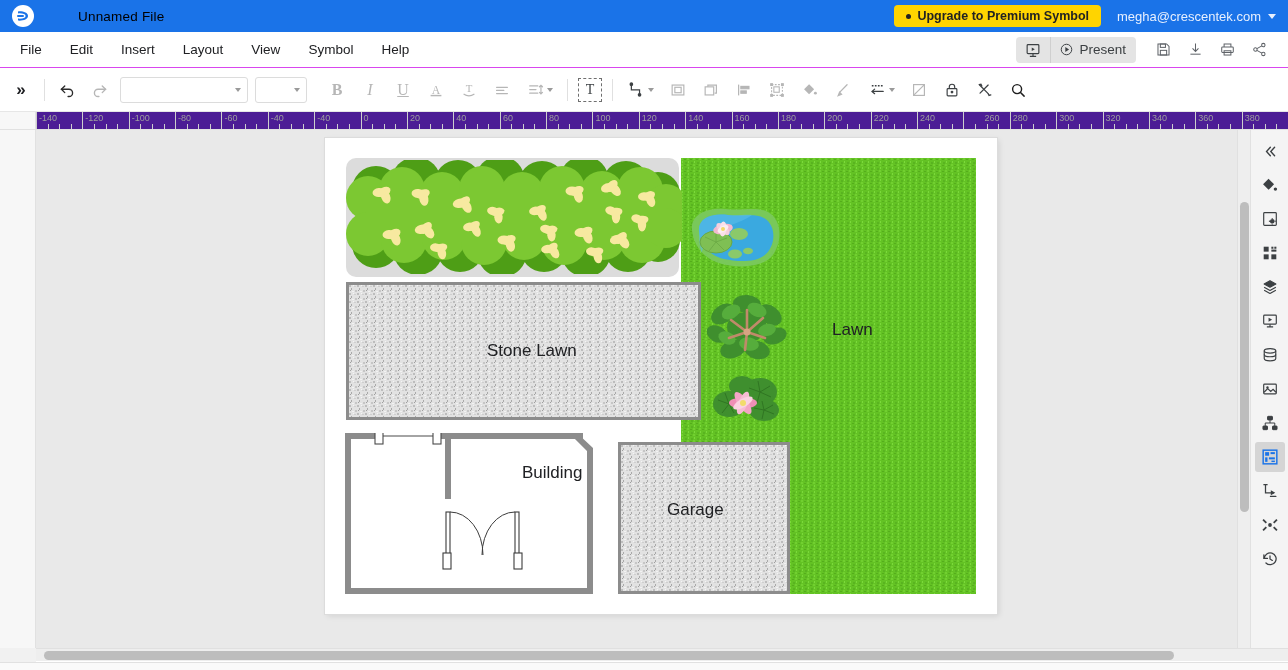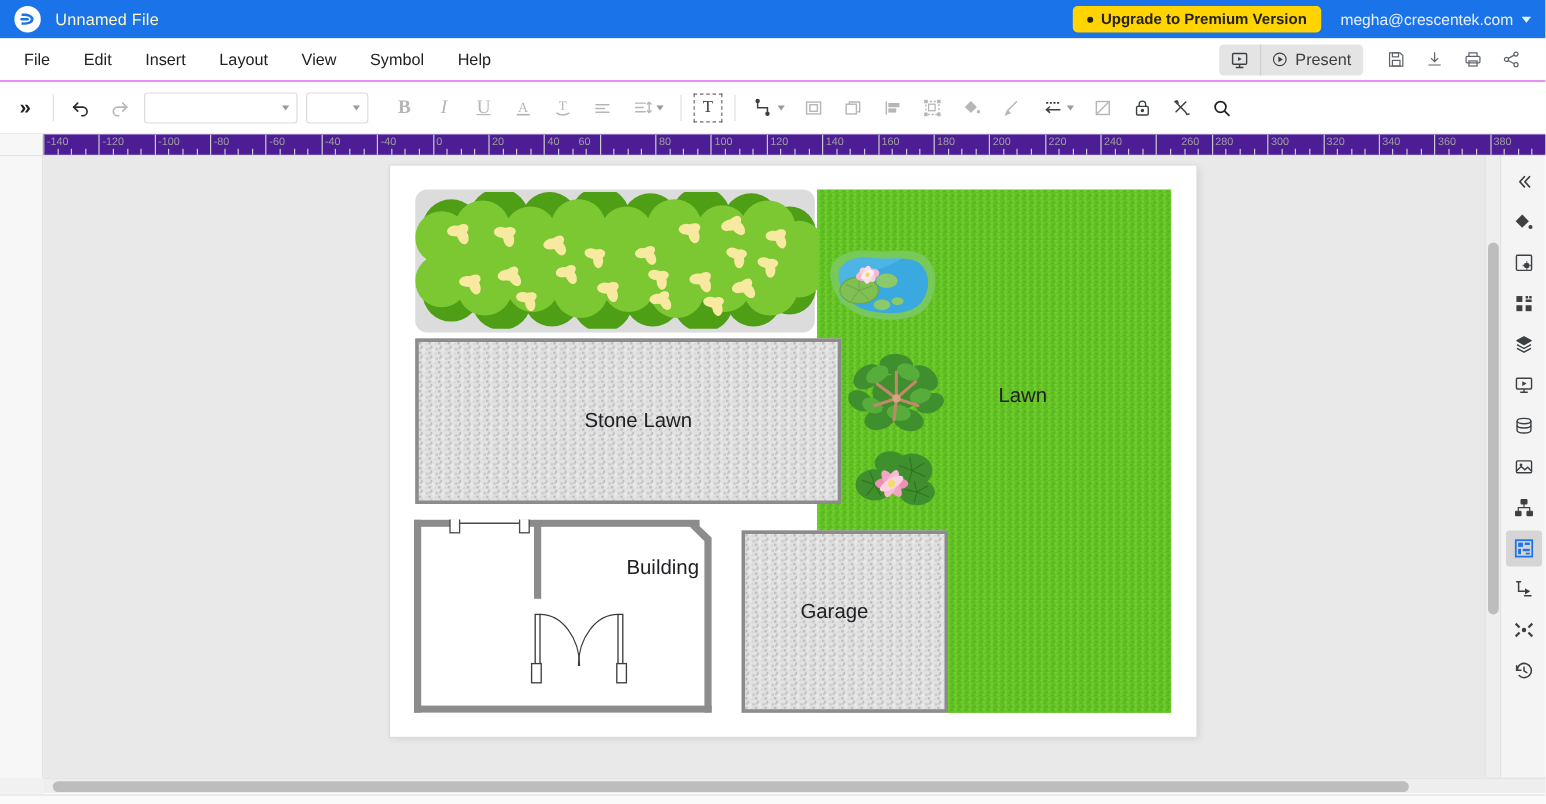--- a/index.html
+++ b/index.html
@@ -15,21 +15,21 @@
   #titlebar {
     height: 32px; background: #1a73e8; display: flex; align-items: center;
     padding: 0 12px; color: #ffffff; position: relative;
   }
   #app-logo {
     width: 22px; height: 22px; border-radius: 50%; background: #ffffff;
     display: flex; align-items: center; justify-content: center; margin-right: 12px;
     flex: 0 0 auto;
   }
   #app-logo svg { display: block; }
-  #doc-title { font-size: 13.5px; color: #fef9c3; letter-spacing: .2px; }
+  #doc-title { font-size: 13.5px; color: #000000; letter-spacing: .2px; margin-left: 32px; }
   #titlebar-right { margin-left: auto; display: flex; align-items: center; gap: 16px; }
   #upgrade-btn {
     background: #ffd400; color: #222; font-weight: bold; font-size: 12.5px;
     border: none; border-radius: 4px; padding: 5px 12px; cursor: pointer;
     display: flex; align-items: center; gap: 6px; line-height: 1;
   }
   #upgrade-btn .dot { width: 5px; height: 5px; border-radius: 50%; background: #222; display:inline-block; }
   #account { font-size: 13px; color: #e8f0fe; display: flex; align-items: center; gap: 7px; cursor: pointer; }
   .caret-down {
     width: 0; height: 0; border-left: 4px solid transparent; border-right: 4px solid transparent;
@@ -193,21 +193,21 @@
   <div id="app-logo">
     <svg width="16" height="16" viewBox="0 0 16 16">
       <path d="M3 3.4 C8 3 13 4.6 13 8 C13 11.4 8 13 3 12.6 L3 10.6 C7.4 10.9 10.6 10 10.6 8 C10.6 6 7.4 5.1 3 5.4 Z" fill="#1a73e8"></path>
       <rect x="2" y="7" width="7" height="2" rx="1" fill="#1a73e8"></rect>
     </svg>
   </div>
   <div id="doc-title">Unnamed File</div>
   <div id="titlebar-right">
     <button id="upgrade-btn">
       <span class="dot"></span>
-      <span>Upgrade to Premium Version</span>
+      <span>Upgrade to Premium Symbol</span>
     </button>
     <div id="account">
       <span>megha@crescentek.com</span>
       <span class="caret-down"></span>
     </div>
   </div>
 </div>
 
 <div id="menubar">
   <div class="menu-item">File</div>
@@ -464,21 +464,21 @@
       <div class="rlabel" style="left: 370.963px;">20</div>
       <div class="rtick minor" style="left: 382.556px;"></div>
       <div class="rtick minor" style="left: 394.148px;"></div>
       <div class="rtick minor" style="left: 405.741px;"></div>
       <div class="rtick major" style="left: 417.333px;"></div>
       <div class="rlabel" style="left: 417.333px;">40</div>
       <div class="rtick minor" style="left: 428.926px;"></div>
       <div class="rtick minor" style="left: 440.519px;"></div>
       <div class="rtick minor" style="left: 452.111px;"></div>
       <div class="rtick major" style="left: 463.704px;"></div>
-      <div class="rlabel" style="left: 443px;">60</div>
+      <div class="rlabel" style="left: 464px;">60</div>
       <div class="rtick minor" style="left: 475.296px;"></div>
       <div class="rtick minor" style="left: 486.889px;"></div>
       <div class="rtick minor" style="left: 498.481px;"></div>
       <div class="rtick major" style="left: 510.074px;"></div>
       <div class="rlabel" style="left: 510.074px;">80</div>
       <div class="rtick minor" style="left: 521.667px;"></div>
       <div class="rtick minor" style="left: 533.259px;"></div>
       <div class="rtick minor" style="left: 544.852px;"></div>
       <div class="rtick major" style="left: 556.444px;"></div>
       <div class="rlabel" style="left: 556.444px;">100</div>

